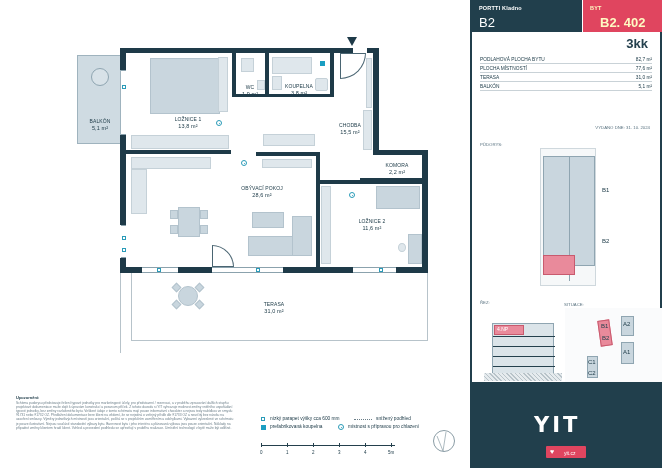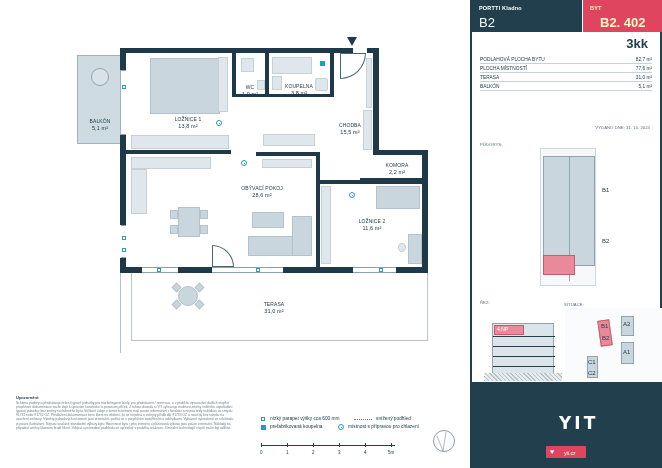--- a/index.html
+++ b/index.html
@@ -34,21 +34,21 @@
   .spec-row .k { position: absolute; left: 0; top: 2px; }
   .spec-row .v { position: absolute; right: 0; top: 2px; }
   .issued { position: absolute; right: 12px; top: 125px; font-size: 4.3px; color: #5a7380; }
   .section-label { position: absolute; font-size: 4.3px; color: #5a7380; }
 
   .mini-plan { position: absolute; left: 540px; top: 148px; width: 56px; height: 138px; background: #f6f8f9; border: 0.6px solid #cfd8dd; }
   .mini-block { position: absolute; background: #c9d6de; border: 0.5px solid #8fa5b1; }
   .mini-red { position: absolute; background: #e98a9b; border: 0.5px solid #c85a6e; }
   .mini-lbl { position: absolute; font-size: 6px; color: #24404d; }
 
-  .yit-logo { position: absolute; left: 559px; top: 413px; font-size: 17px; font-weight: bold; color: #ffffff; letter-spacing: 3px; font-family: "DejaVu Sans", sans-serif; }
+  .yit-logo { position: absolute; left: 534px; top: 413px; font-size: 21px; font-weight: bold; color: #ffffff; letter-spacing: 3px; font-family: "DejaVu Sans", sans-serif; }
   .yit-btn { position: absolute; left: 546px; top: 446px; width: 40px; height: 12px; background: #e0455f; border-radius: 1px; color: #fff; font-size: 5px; }
   .yit-btn .heart { position: absolute; left: 4px; top: 2px; font-size: 7px; line-height: 8px; }
   .yit-btn .txt { position: absolute; left: 18px; top: 3.5px; }
 
   .disclaimer { position: absolute; left: 16px; top: 396px; width: 218px; font-size: 3.3px; line-height: 4.1px; color: #6b7e88; }
   .disclaimer .title { font-weight: bold; color: #24404d; font-size: 4px; margin-bottom: 1px; }
 
   .legend-item { position: absolute; font-size: 4.8px; color: #24404d; white-space: nowrap; }
   .scale-bar { position: absolute; left: 261px; top: 443px; width: 134px; height: 5px; }
   .scale-tick { position: absolute; top: 0; width: 0.7px; height: 4px; background: #24404d; }

